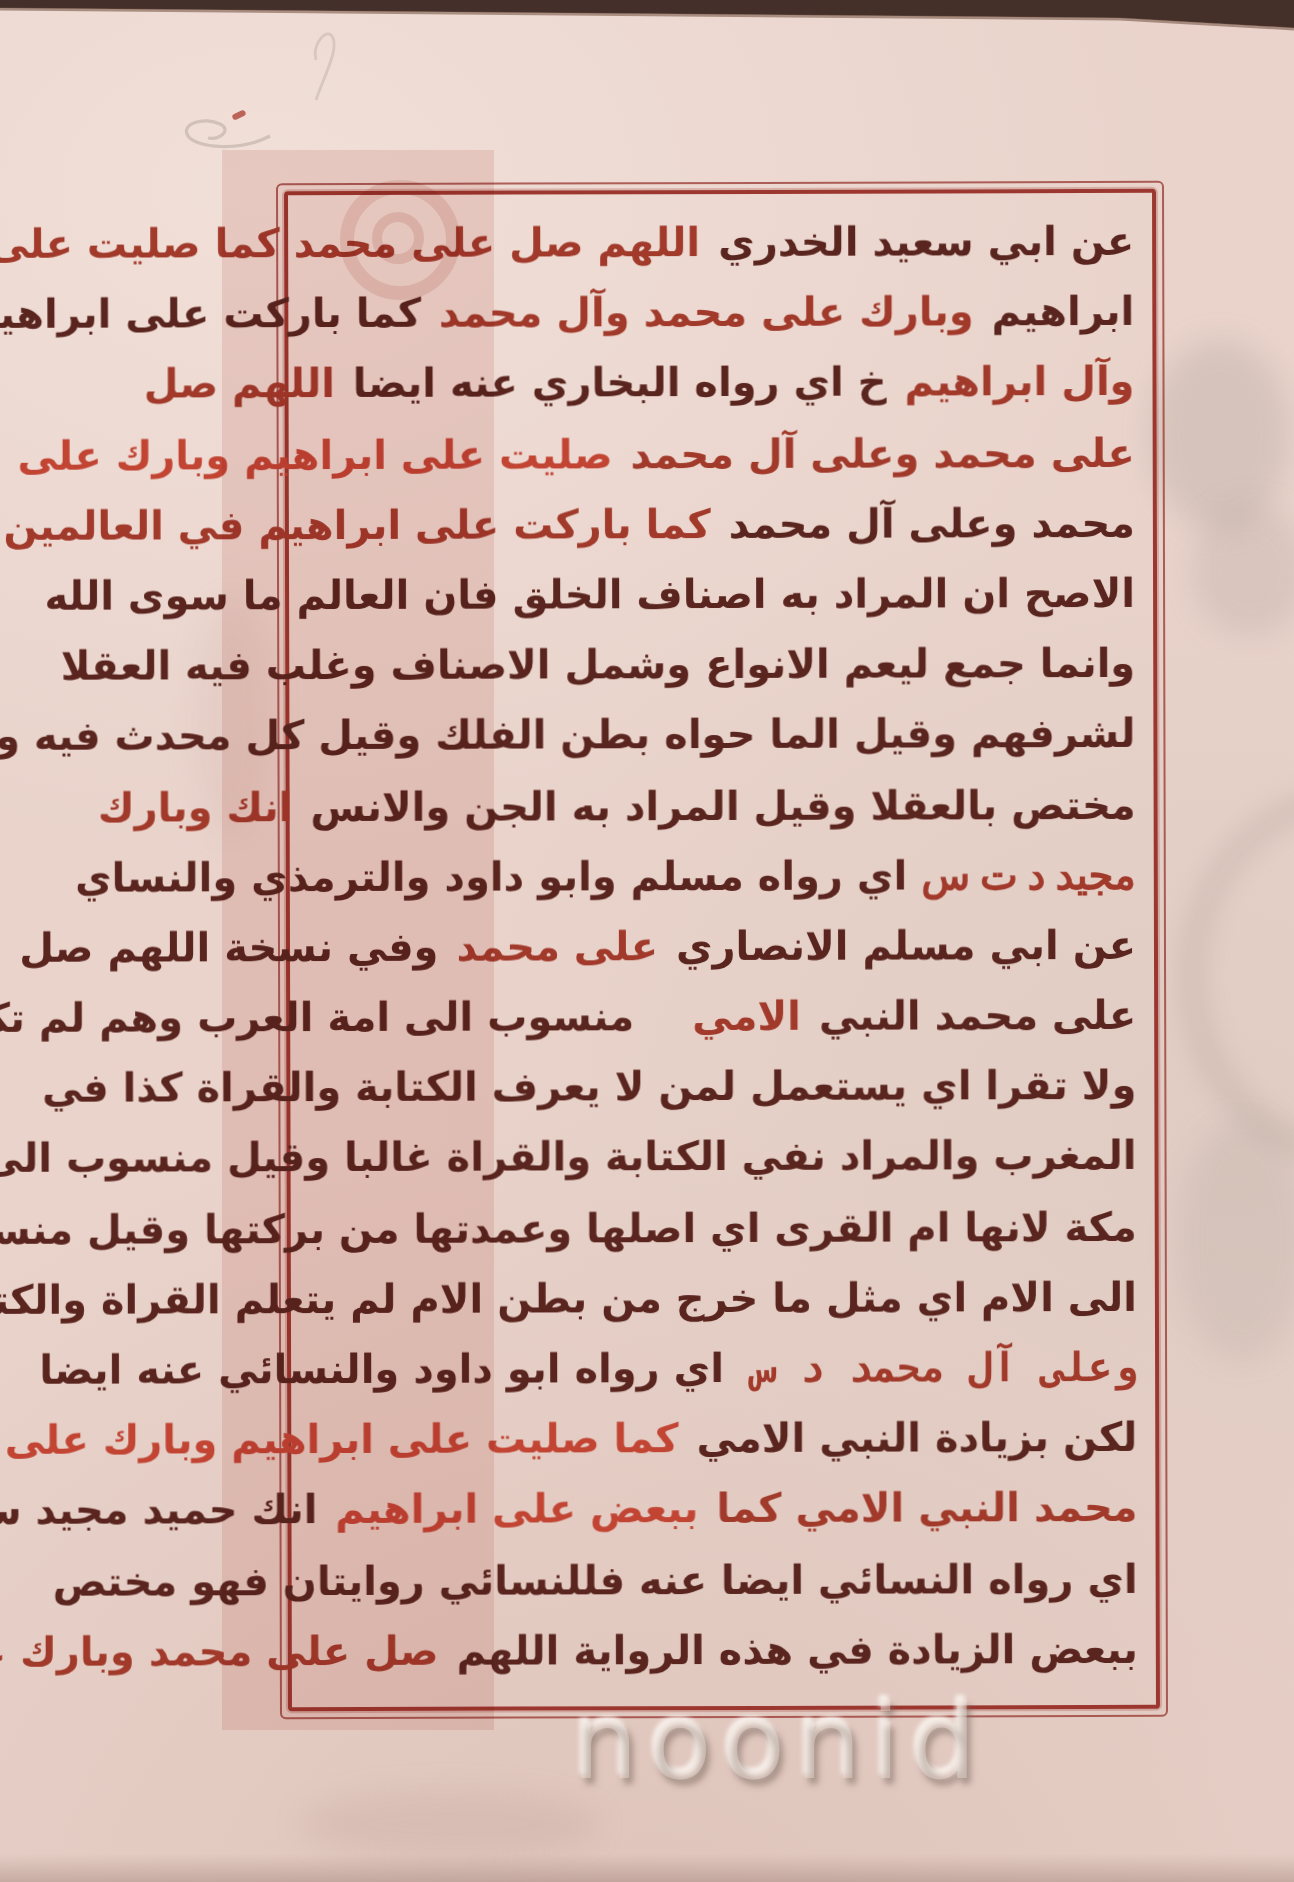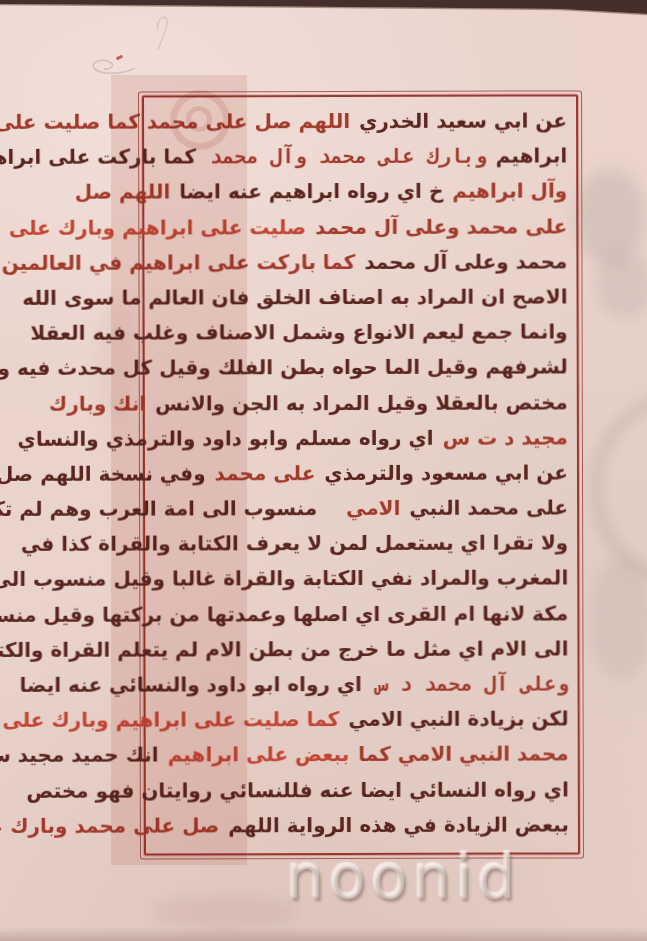--- a/index.html
+++ b/index.html
@@ -39,21 +39,21 @@
   
   .stain{position:absolute;border-radius:50%;filter:blur(7px);}
   .st1{left:575px;top:170px;width:70px;height:95px;background:rgba(142,133,123,.20);}
   .st2{left:596px;top:252px;width:58px;height:66px;background:rgba(142,133,123,.16);}
   .st3{left:588px;top:560px;width:66px;height:120px;background:rgba(142,133,123,.13);}
   .st4{left:150px;top:895px;width:150px;height:34px;background:rgba(160,130,118,.14);}
   .st5{left:96px;top:300px;width:40px;height:120px;background:rgba(190,150,140,.12);}
   .ghost-ring{position:absolute;left:588px;top:392px;width:140px;height:160px;border-radius:50%;
         border:16px solid rgba(150,138,126,.16);filter:blur(5px);}
   
-  .brand{position:absolute;left:286px;top:842px;font-size:60px;letter-spacing:5px;
+  .brand{position:absolute;left:286px;top:842px;font-size:52px;letter-spacing:5px;
         font-family:"DejaVu Sans",sans-serif;font-weight:normal;
         color:rgba(240,229,222,.40);
         text-shadow:2px 3px 3px rgba(112,94,84,.50),-1px -2px 2px rgba(255,252,248,.75);
         white-space:nowrap;}
   .bottom-shade{position:absolute;left:0;bottom:0;width:647px;height:14px;
         background:linear-gradient(to bottom, rgba(0,0,0,0), rgba(120,85,75,.28));}
 </style>
 </head>
 <body>
 
@@ -68,30 +68,30 @@
   <div class="stain st1"></div>
   <div class="stain st2"></div>
   <div class="ghost-ring"></div>
   <div class="stain st3"></div>
   <div class="stain st4"></div>
   <div class="stain st5"></div>
 
   <div class="frame">
     <div class="lines">
         <div class="ms-line"><span style="color: rgb(90, 37, 30);">عن ابي سعيد الخدري </span><span style="color: rgb(162, 58, 43);">اللهم صل على محمد كما صليت على</span></div>
-        <div class="ms-line"><span style="color: rgb(90, 37, 30);">ابراهيم </span><span style="color: rgb(162, 58, 43); font-family: Liberation Mono, monospace;">وبارك على محمد وآل محمد </span><span style="color: rgb(90, 37, 30);">كما باركت على ابراهيم</span></div>
-        <div class="ms-line"><span style="color: rgb(162, 58, 43);">وآل ابراهيم </span><span style="color: rgb(90, 37, 30);">خ اي رواه ابراهيم عنه ايضا </span><span style="color: rgb(162, 58, 43);">اللهم صل</span></div>
+        <div class="ms-line"><span style="color: rgb(90, 37, 30);">ابراهيم </span><span style="color: rgb(162, 58, 43);">وبارك على محمد وآل محمد </span><span style="color: rgb(90, 37, 30);">كما باركت على ابراهيم</span></div>
+        <div class="ms-line"><span style="color: rgb(162, 58, 43);">وآل ابراهيم </span><span style="color: rgb(90, 37, 30);">خ اي رواه البخاري عنه ايضا </span><span style="color: rgb(162, 58, 43);">اللهم صل</span></div>
         <div class="ms-line"><span style="color: rgb(162, 58, 43);">على محمد وعلى آل محمد </span><span style="color: rgb(194, 69, 52);">صليت على ابراهيم وبارك على</span></div>
         <div class="ms-line"><span style="color: rgb(90, 37, 30);">محمد وعلى آل محمد </span><span style="color: rgb(162, 58, 43);">كما باركت على ابراهيم في العالمين</span></div>
         <div class="ms-line"><span style="color: rgb(90, 37, 30);">الاصح ان المراد به اصناف الخلق فان العالم ما سوى الله</span></div>
         <div class="ms-line"><span style="color: rgb(90, 37, 30);">وانما جمع ليعم الانواع وشمل الاصناف وغلب فيه العقلا</span></div>
         <div class="ms-line"><span style="color: rgb(90, 37, 30);">لشرفهم وقيل الما حواه بطن الفلك وقيل كل محدث فيه وقيل</span></div>
         <div class="ms-line"><span style="color: rgb(90, 37, 30);">مختص بالعقلا وقيل المراد به الجن والانس </span><span style="color: rgb(162, 58, 43);">انك وبارك</span></div>
-        <div class="ms-line"><span style="color: rgb(162, 58, 43);">مجيد د ت س </span><span style="color: rgb(90, 37, 30);">اي رواه مسلم وابو داود والترمذي والنساي</span></div>
-        <div class="ms-line"><span style="color: rgb(90, 37, 30);">عن ابي مسعود والترمذي </span><span style="color: rgb(162, 58, 43);">على محمد </span><span style="color: rgb(90, 37, 30);">وفي نسخة اللهم صل</span></div>
+        <div class="ms-line"><span style="color: rgb(162, 58, 43); font-family: Liberation Serif, serif;">مجيد د ت س </span><span style="color: rgb(90, 37, 30);">اي رواه مسلم وابو داود والترمذي والنساي</span></div>
+        <div class="ms-line"><span style="color: rgb(90, 37, 30);">عن ابي مسلم الانصاري </span><span style="color: rgb(162, 58, 43);">على محمد </span><span style="color: rgb(90, 37, 30);">وفي نسخة اللهم صل</span></div>
         <div class="ms-line"><span style="color: rgb(90, 37, 30);">على محمد النبي </span><span style="color: rgb(162, 58, 43); margin-left: 20px;">الامي </span><span style="color: rgb(90, 37, 30);">منسوب الى امة العرب وهم لم تكن تكتب</span></div>
         <div class="ms-line"><span style="color: rgb(90, 37, 30);">ولا تقرا اي يستعمل لمن لا يعرف الكتابة والقراة كذا في</span></div>
         <div class="ms-line"><span style="color: rgb(90, 37, 30);">المغرب والمراد نفي الكتابة والقراة غالبا وقيل منسوب الى</span></div>
         <div class="ms-line"><span style="color: rgb(90, 37, 30);">مكة لانها ام القرى اي اصلها وعمدتها من بركتها وقيل منسوب</span></div>
         <div class="ms-line"><span style="color: rgb(90, 37, 30);">الى الام اي مثل ما خرج من بطن الام لم يتعلم القراة والكتابة</span></div>
         <div class="ms-line"><span style="color: rgb(162, 58, 43); font-family: Liberation Mono, monospace;">وعلى آل محمد د س </span><span style="color: rgb(90, 37, 30);">اي رواه ابو داود والنسائي عنه ايضا</span></div>
         <div class="ms-line"><span style="color: rgb(90, 37, 30);">لكن بزيادة النبي الامي </span><span style="color: rgb(194, 69, 52);">كما صليت على ابراهيم وبارك على</span></div>
         <div class="ms-line"><span style="color: rgb(162, 58, 43);">محمد النبي الامي كما </span><span style="color: rgb(194, 69, 52);">ببعض على ابراهيم </span><span style="color: rgb(90, 37, 30);">انك حميد مجيد س</span></div>
         <div class="ms-line"><span style="color: rgb(90, 37, 30);">اي رواه النسائي ايضا عنه فللنسائي روايتان فهو مختص</span></div>
         <div class="ms-line"><span style="color: rgb(90, 37, 30);">ببعض الزيادة في هذه الرواية اللهم </span><span style="color: rgb(162, 58, 43);">صل على محمد وبارك على</span></div>

